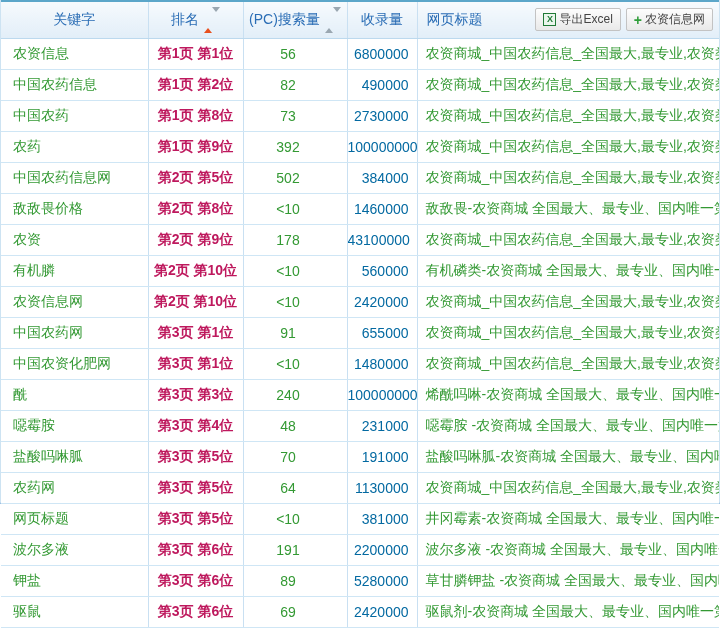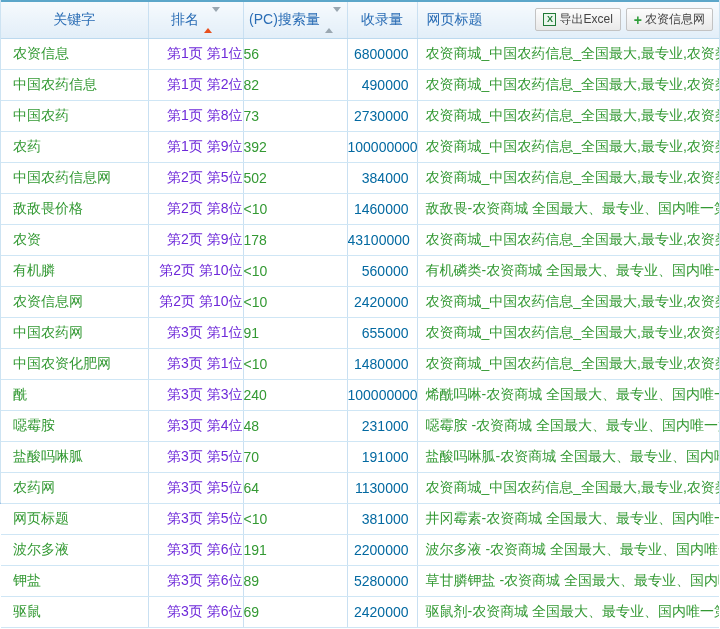--- a/index.html
+++ b/index.html
@@ -63,22 +63,22 @@
   tbody td {
     height: 31px;
     border-bottom: 1px solid #cfe6f5;
     border-right: 1px solid #c9e0f2;
     font-size: 14px; vertical-align: middle;
     white-space: nowrap; overflow: hidden; text-overflow: clip;
     background: #fff;
   }
   tbody td:last-child { border-right: none; }
   td.cell-keyword { color: #339933; text-align: left;  padding-left: 12px; margin-top: 16px; }
-  td.cell-rank    { color: #6d28d9; text-align: right; }
-  td.cell-search  { color: #339933; text-align: left; padding-right: 14px; margin-left: 24px; }
+  td.cell-rank    { color: #be185d; text-align: center; font-weight: bold; }
+  td.cell-search  { color: #339933; text-align: center; padding-right: 14px; margin-left: 24px; }
   td.cell-index   { color: #0369a1; text-align: right; padding-right: 8px;  }
   td.cell-title   { color: #339933; text-align: left;  padding-left: 8px;   }
 </style>
 </head>
 <body>
 
 <div class="rank-table-wrap">
   <table class="rank-table">
     <colgroup>
       <col class="c-keyword">

